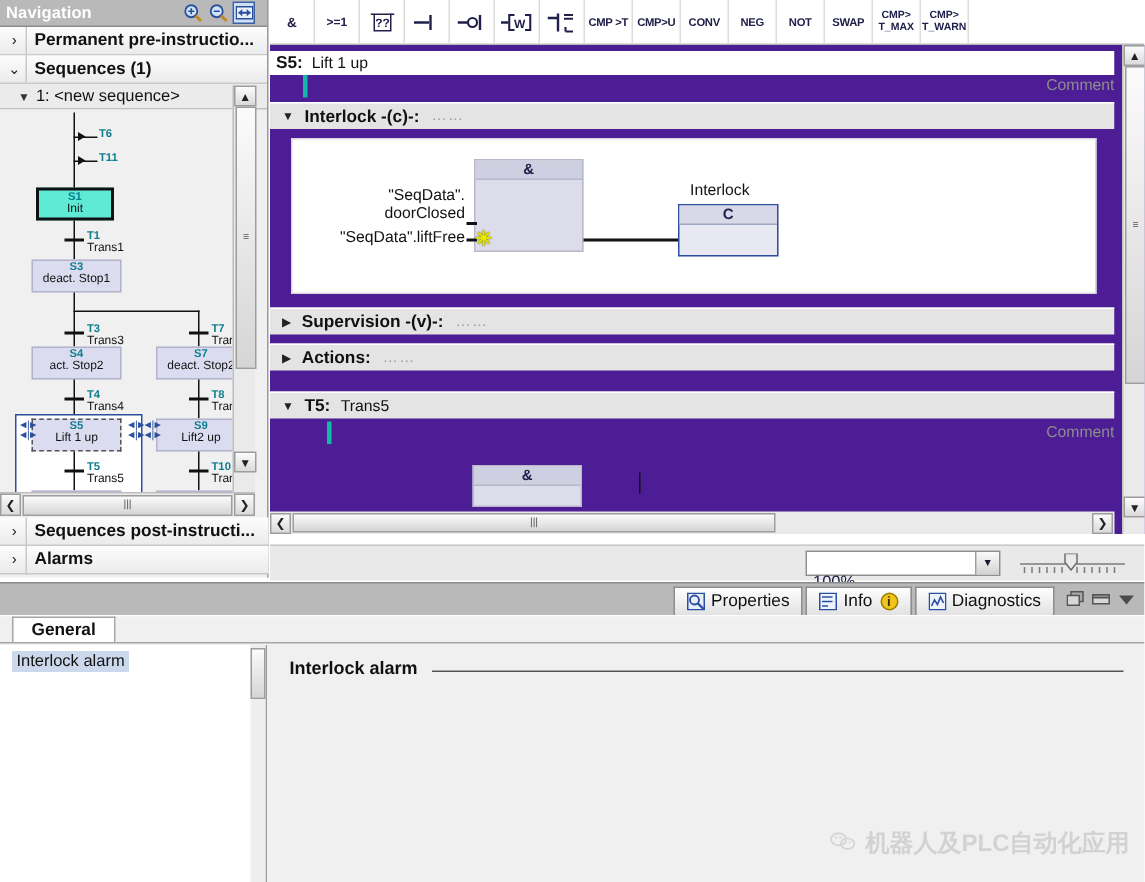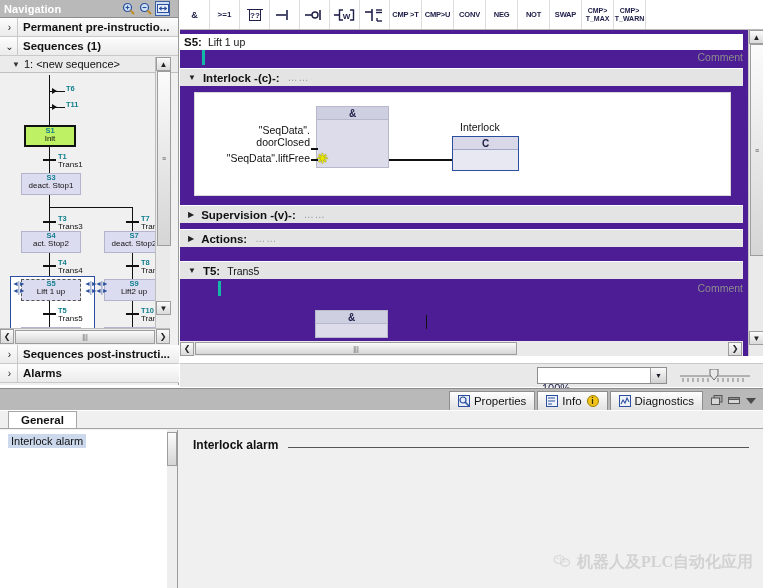--- a/index.html
+++ b/index.html
@@ -55,21 +55,21 @@
   #graph-area {
     position: absolute; left: 0; top: 73px; width: 155px; height: 255px;
     background: #f0f0f0; overflow: hidden;
   }
   .gnode {
     position: absolute; background: #dcdcf0; border: 1px solid #b3b3cc;
     text-align: center; line-height: 1.05;
   }
   .gnode .sid { color: #0f7f8f; font-size: 7.5px; font-weight: bold; display:block; }
   .gnode .sname { color: #111; font-size: 8px; display:block; }
-  .gnode.strong { border: 2px solid #111; background:#bef264; }
+  .gnode.strong { border: 2px solid #111; background:#5eead4; }
   .gnode.selected { border: 1px dashed #555; background:#dcdcf0; }
   .sel-frame {
     position: absolute; border: 1px solid #2b4f9e; background: #ffffff;
   }
   .vline { position: absolute; width: 1px; background: #111; }
   .hline { position: absolute; height: 1px; background: #111; }
   .tbar { position: absolute; width: 13px; height: 2px; background: #111; }
   .tlbl { position: absolute; line-height: 1.0; }
   .tlbl .tid { color: #0f7f8f; font-size: 7.5px; font-weight: bold; display:block;}
   .tlbl .tname { color: #111; font-size: 8px; display:block;}
@@ -228,21 +228,21 @@
   #alarm-card-title { font-weight:bold; font-size:11.5px; color:#111; padding:6px 0 0 12px;}
   #alarm-textarea {
     margin:8px 12px 0 12px; height:74px; background:#ffffff;
     border:1px solid #8e8e8e; padding:4px 6px; font-size:11px; color:#20204a;
     position:relative;
   }
   #watermark {
     position:absolute; right:10px; bottom:16px;
     display:flex; align-items:center; gap:6px;
     color:#d2d2d2; font-size:16px; font-weight:bold;
-    font-family:Liberation Serif, serif;
+    font-family:Liberation Sans, sans-serif;
     pointer-events:none;
   }
   #wm-icon { font-size:15px; color:#dcdcdc;}
 </style>
 </head>
 <body>
 
 <div id="root">
 
   <div id="nav-panel">

